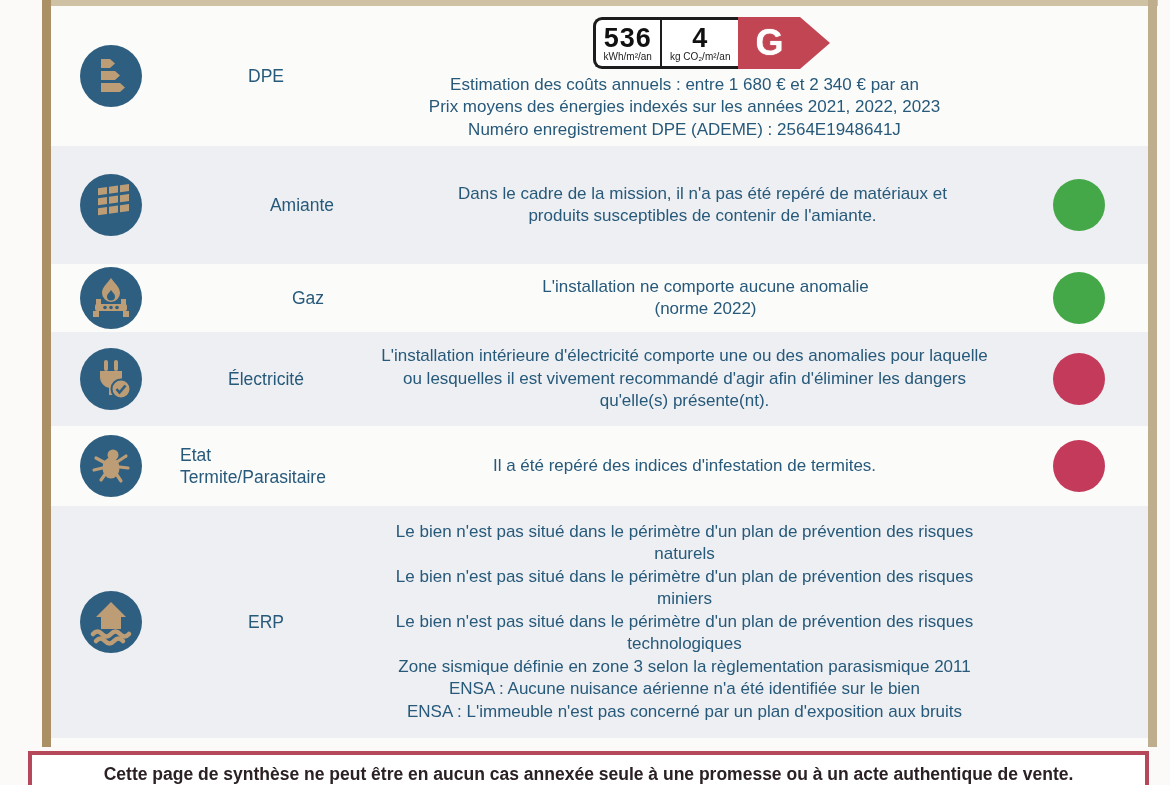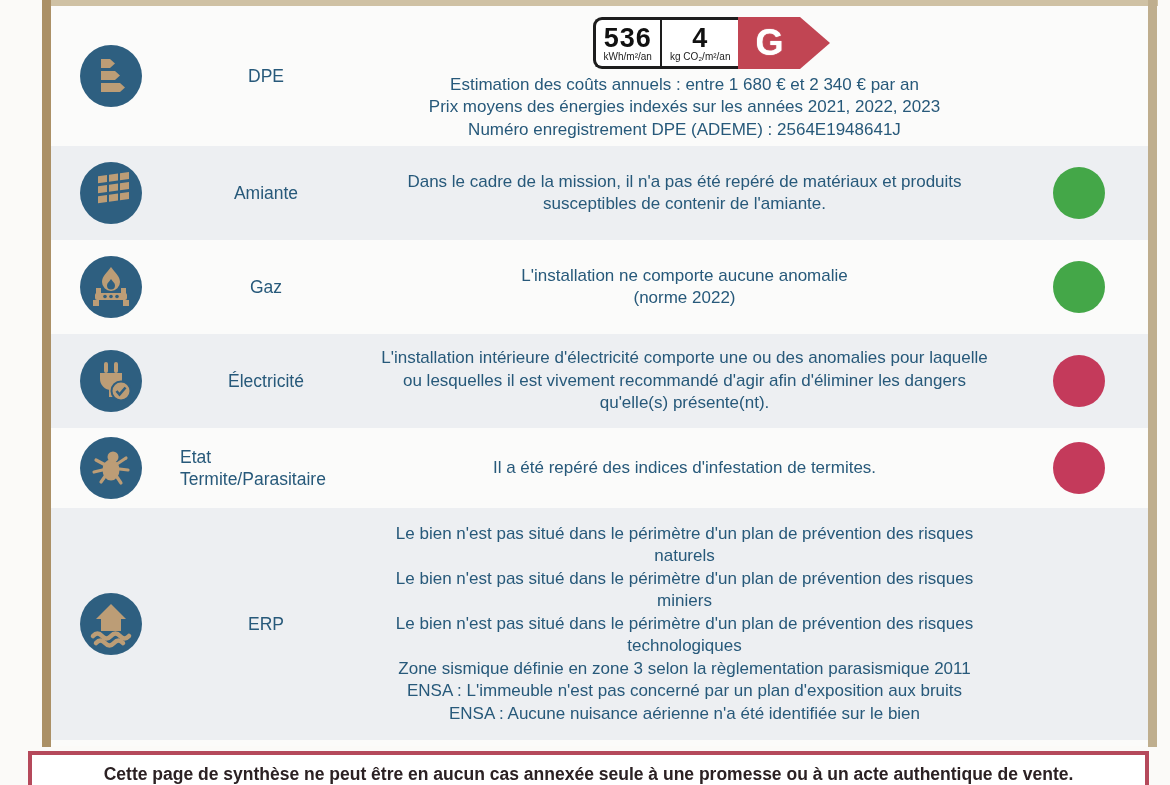--- a/index.html
+++ b/index.html
@@ -15,22 +15,22 @@
   .scan-edge.top   { left:42px; top:0; width:1116px; height:6px; background:#cfc1a4; }
   .scan-edge.right { left:1148px; top:0; width:9px; height:747px; background:#bfae8e; }
 
   .content {
     position:absolute; left:51px; top:6px; width:1097px; height:740px;
     background:#fbfbfa;
   }
   .row { display:flex; align-items:center; }
   .row.shade { background:#edeff2; }
   .row-dpe     { height:140px; }
-  .row-amiante { height:94px; }
-  .row-gaz     { height:94px; }
+  .row-amiante { height:118px;gap:36px; }
+  .row-gaz     { height:68px;gap:42px; }
   .row-elec    { height:94px; }
   .row-termite { height:80px; }
   .row-erp     { height:232px; }
 
   .icon-col   { flex:0 0 120px; display:flex; justify-content:center; }
   .label-col  { flex:0 0 190px; display:flex; justify-content:center; }
   .desc-col   { flex:1; display:flex; flex-direction:column; align-items:center; justify-content:center;margin-left:10px; }
   .status-col { flex:0 0 150px; display:flex; justify-content:center; padding-left:12px; }
 
   .diag-label {
@@ -253,22 +253,22 @@
       </span>
     </div>
     <div class="label-col">
         <span class="diag-label">ERP</span>
       </div>
     <div class="desc-col">
       <p class="desc">Le bien n'est pas situé dans le périmètre d'un plan de prévention des risques naturels</p>
       <p class="desc">Le bien n'est pas situé dans le périmètre d'un plan de prévention des risques miniers</p>
       <p class="desc">Le bien n'est pas situé dans le périmètre d'un plan de prévention des risques technologiques</p>
       <p class="desc">Zone sismique définie en zone 3 selon la règlementation parasismique 2011</p>
+      <p class="desc">ENSA : Aucune nuisance aérienne n'a été identifiée sur le bien</p>
       <p class="desc">ENSA : L'immeuble n'est pas concerné par un plan d'exposition aux bruits</p>
-      <p class="desc">ENSA : Aucune nuisance aérienne n'a été identifiée sur le bien</p>
     </div>
     <div class="status-col"></div>
   </div>
 
 </div>
 
 <div class="footer-box">
   <p class="footer-text">Cette page de synthèse ne peut être en aucun cas annexée seule à une promesse ou à un acte authentique de vente.</p>
 </div>
 

